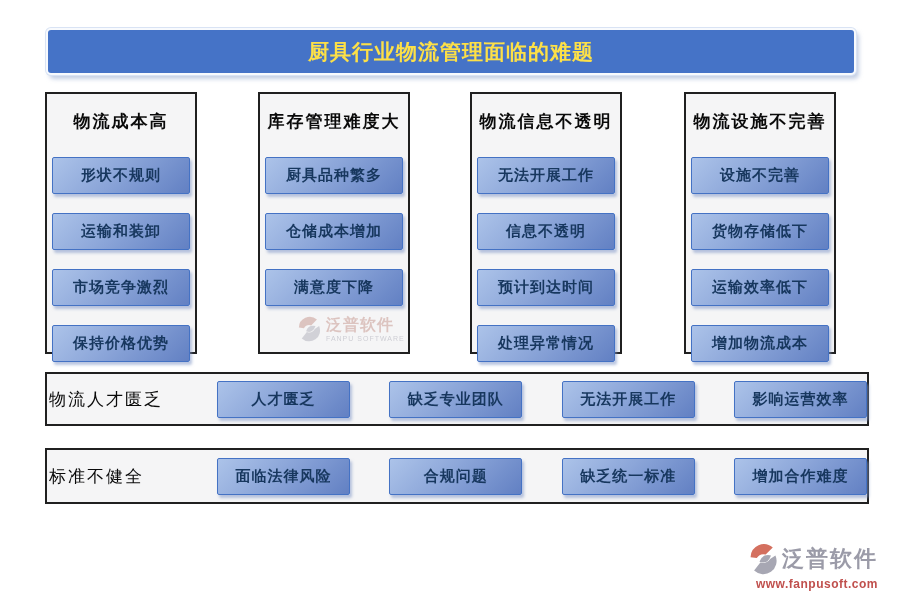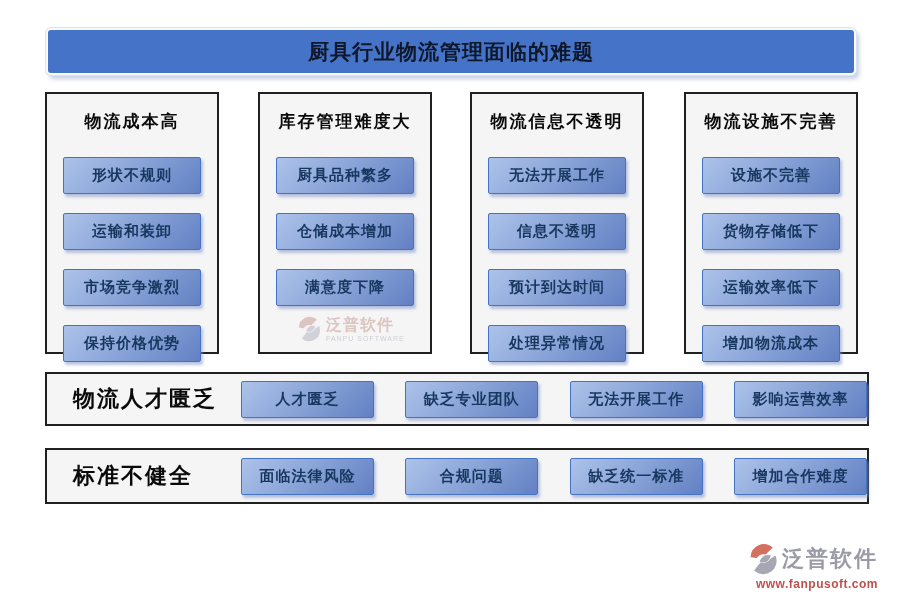--- a/index.html
+++ b/index.html
@@ -6,25 +6,25 @@
   .canvas{
     position:relative;width:900px;height:600px;background:#ffffff;overflow:hidden;
     font-family:"Liberation Sans","DejaVu Sans",sans-serif;
   }
   
   .header{
     position:absolute;left:46px;top:28px;width:806px;height:43px;
     background:#4573C7;border:2px solid #F8FAFD;border-radius:5px;
     box-shadow:0 0 0 1px #D9E3F4, 3px 4px 4px rgba(150,168,205,.55);
     display:flex;align-items:center;justify-content:center;
-    color:#0f172a;font-size:21px;font-weight:bold;letter-spacing:1px;
+    color:#fde047;font-size:21px;font-weight:bold;letter-spacing:1px;
   }
   
   .col{
-    position:absolute;top:92px;width:174px;height:262px;
+    position:absolute;top:92px;width:152px;height:262px;
     background:#F5F5F6;border:2px solid #202020;box-sizing:border-box;
     display:flex;flex-direction:column;align-items:center;
   }
   .col-title{
     margin-top:16px;height:24px;line-height:24px;
     color:#0a0a0a;font-size:17px;font-weight:bold;letter-spacing:2px;
   }
   .col-btns{margin-top:23px;display:flex;flex-direction:column;gap:19px;align-items:center;}
   .pill{
     width:138px;height:37px;box-sizing:border-box;border-radius:2px;
@@ -34,22 +34,22 @@
     display:flex;align-items:center;justify-content:center;
     color:#17375E;font-size:15px;font-weight:bold;letter-spacing:1px;
   }
   
   .hrow{
     position:absolute;left:45px;width:824px;box-sizing:border-box;
     background:#F5F5F6;border:2px solid #202020;
     display:flex;align-items:center;
   }
   .hrow-title{
-    flex:0 0 168px;padding-left:26px;
-    color:#0a0a0a;font-size:22px;font-weight:bold;letter-spacing:2px;
+    flex:0 0 168px;padding-left:2px;
+    color:#0a0a0a;font-size:17px;font-weight:normal;letter-spacing:2px;
   }
   .hrow-btns{flex:1;display:flex;justify-content:space-between;}
   .hrow .pill{width:133px;}
   
   .watermark{
     position:absolute;left:296px;top:316px;z-index:5;opacity:.45;
     display:flex;align-items:center;gap:4px;pointer-events:none;
   }
   .wm-text{display:flex;flex-direction:column;line-height:1;}
   .wm-brand{font-size:16px;font-weight:bold;color:#C08A80;letter-spacing:1px;}

